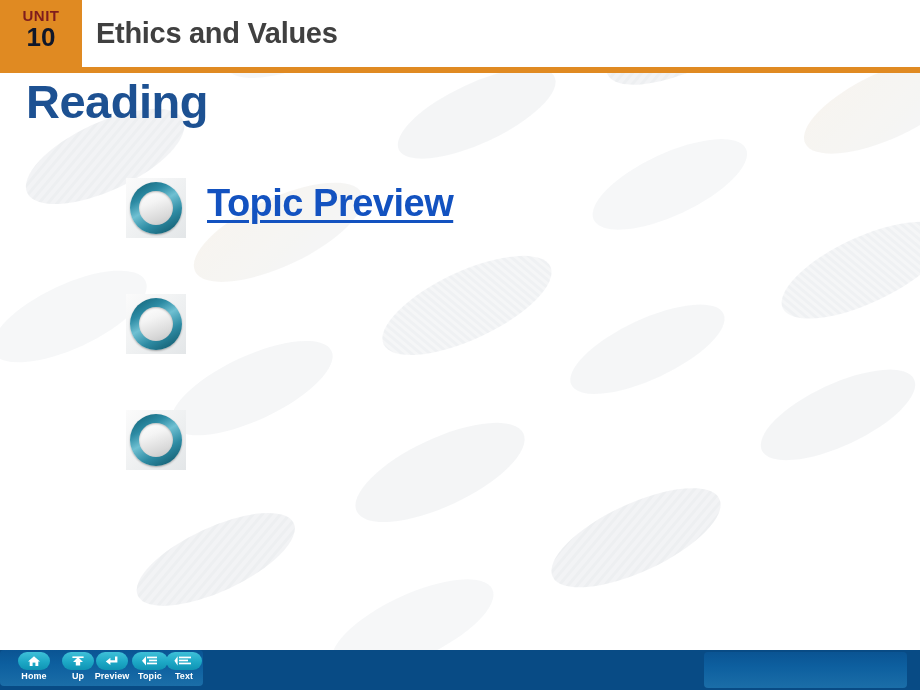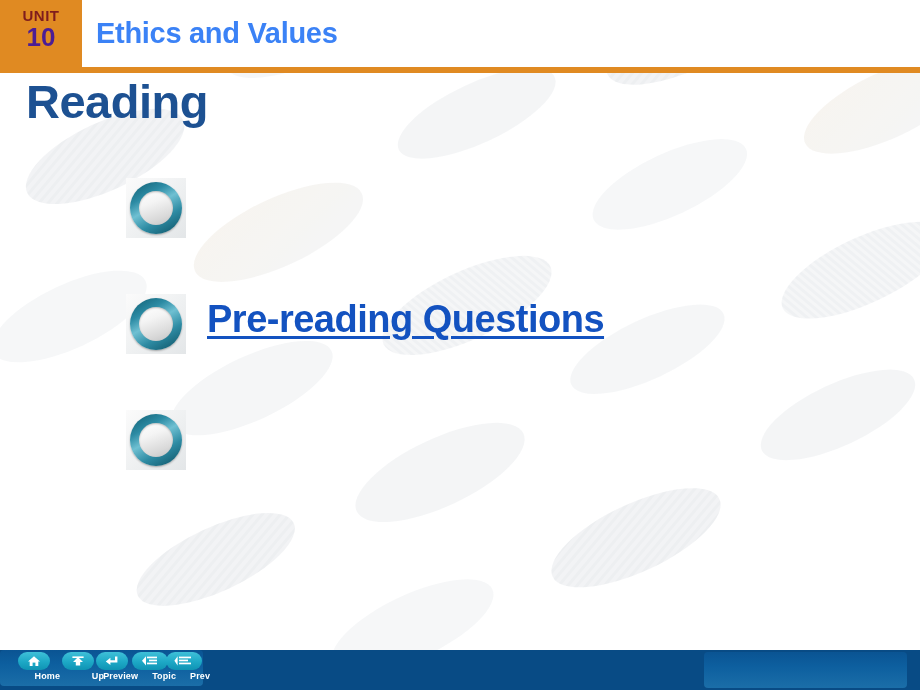--- a/index.html
+++ b/index.html
@@ -59,31 +59,31 @@
   .unit-word {
     display: block;
     color: #7f1d1d;
     font-size: 15px;
     font-weight: bold;
     letter-spacing: 0.5px;
     line-height: 17px;
   }
   .unit-num {
     display: block;
-    color: #4c1d95;
+    color: #0f172a;
     font-size: 26px;
     font-weight: bold;
     line-height: 28px;
     margin-top: -1px;
   }
   .header-title {
     position: absolute;
     left: 96px;
     top: 17px;
-    color: #3b82f6;
+    color: #404040;
     font-size: 29px;
     font-weight: bold;
     letter-spacing: -0.3px;
     white-space: nowrap;
   }
   .header-rule {
     position: absolute;
     left: 0;
     top: 67px;
     width: 920px;
@@ -213,21 +213,21 @@
     left: 0;
     top: 0;
     width: 36px;
     height: 18px;
   }
   .nav-label {
     position: absolute;
     left: -8px;
     top: 19px;
     width: 52px;
-    text-align: right;
+    text-align: center;
     color: #ffffff;
     font-size: 9px;
     font-weight: bold;
     letter-spacing: 0.1px;
     line-height: 11px;
   }
   .nav-btn-0 { left: 16px; }
   .nav-btn-1 { left: 60px; }
   .nav-btn-2 { left: 94px; }
   .nav-btn-3 { left: 132px; }
@@ -295,29 +295,29 @@
   <div class="slide-title">Reading</div>
 
   <div class="link-list">
 
     <div class="link-row">
       <div class="bullet-tile">
         <div class="bullet-ring">
           <div class="bullet-inner"></div>
         </div>
       </div>
+      <div class="link-text">Topic Preview</div>
     </div>
 
     <div class="link-row">
       <div class="bullet-tile">
         <div class="bullet-ring">
           <div class="bullet-inner"></div>
         </div>
       </div>
-      <div class="link-text">Pre-reading Questions</div>
     </div>
 
     <div class="link-row">
       <div class="bullet-tile">
         <div class="bullet-ring">
           <div class="bullet-inner"></div>
         </div>
       </div>
     </div>
 
@@ -365,19 +365,19 @@
       </div>
 
       <div class="nav-btn nav-btn-4 nav-wide">
         <div class="nav-cap"></div>
         <svg class="nav-icon" viewBox="0 0 36 18">
           <rect x="13" y="4.6" width="12" height="1.7" fill="#ffffff"></rect>
           <rect x="13" y="7.6" width="9" height="1.7" fill="#ffffff"></rect>
           <rect x="13" y="10.6" width="12" height="1.7" fill="#ffffff"></rect>
           <path d="M11.6 4.2 L11.6 13.4 L8.4 8.8 Z" fill="#ffffff"></path>
         </svg>
-        <div class="nav-label">Prev</div>
+        <div class="nav-label">Text</div>
       </div>
 
     </div>
   </div>
 
 </div>
 
 </body></html>

